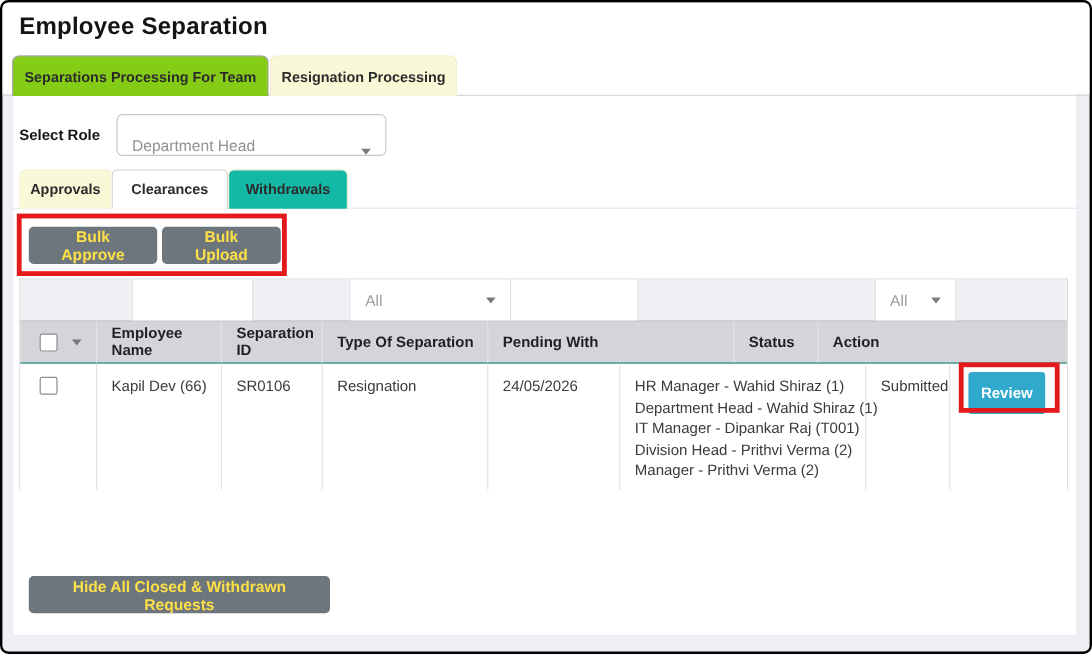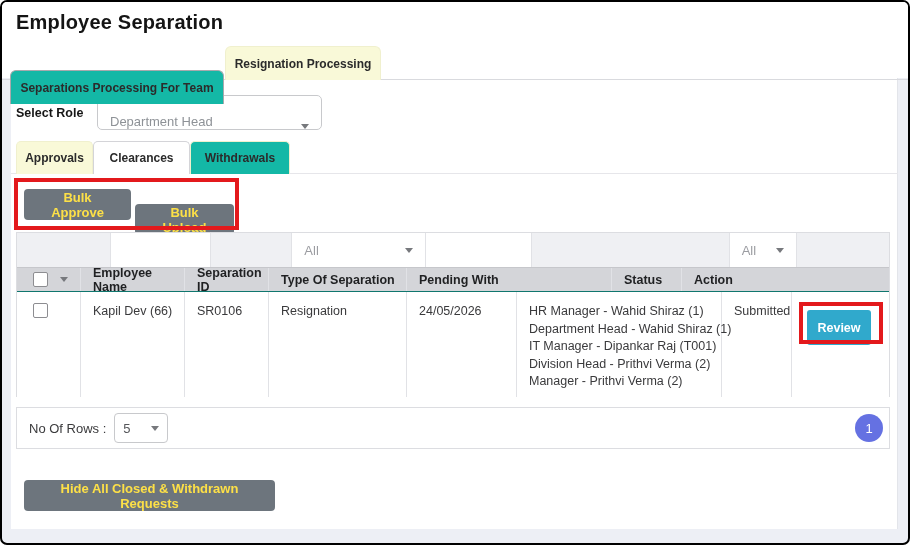--- a/index.html
+++ b/index.html
@@ -22,21 +22,21 @@
   }
 
   
   .main-tab-line { position:absolute; left:0; top:77px; width:100%; height:1px; background:#d9dade; }
   .tab {
     position:absolute; top:44px; height:34px;
     display:flex; align-items:center; justify-content:center;
     font-size:12px; font-weight:bold; color:#2b2b2b;
     border-radius:6px 6px 0 0; cursor:pointer; z-index:2;
   }
-  .tab.active-main { left:8px; width:214px; background:#14b8a6; border:1px solid #a9a9ad; border-bottom:none;margin-top:24px; }
+  .tab.active-main { left:8px; width:214px; background:#84cc16; border:1px solid #a9a9ad; border-bottom:none; }
   .tab.yellow-main { left:223px; width:156px; background:#f9f9d8; border:1px solid #f0f0ce; border-bottom:none; }
 
   
   .role-label { position:absolute; left:14px; top:104px; font-size:12.5px; font-weight:bold; color:#161616; }
   .role-select {
     position:absolute; left:95px; top:93px; width:225px; height:35px;
     border:1px solid #c8c9cc; border-radius:5px; background:#fff;
     display:flex; align-items:flex-end; padding:0 12px; cursor:pointer;
   }
   .role-select .val { flex:1; font-size:13px; color:#8e9297; }
@@ -65,39 +65,39 @@
   .annotation.review { left:797px; top:300px; width:84px; height:42px; }
 
   
   .gbtn {
     position:absolute; height:31px; background:#6d757d; color:#fde047;
     border:none; border-radius:4px; font-family:inherit;
     font-size:13px; font-weight:bold; cursor:pointer;
     display:flex; align-items:center; justify-content:center; padding:0 14px;
   }
   .gbtn.bulk-approve { left:22px;  top:187px; width:107px; }
-  .gbtn.bulk-upload  { left:133px; top:187px; width:99px;margin-top:15px;  }
+  .gbtn.bulk-upload  { left:133px; top:187px; width:99px;  }
   .gbtn.hide-all     { left:22px;  top:478px; width:251px; }
   .gbtn.recall       { left:278px; top:478px; width:115px; }
 
   
   .tbl { position:absolute; left:14px; top:230px; width:874px; border:1px solid #dcdde1; border-bottom:none; z-index:1; }
   .trow { display:flex; width:100%; }
   .c1{width:64px;} .c2{width:104px;} .c3{width:84px;} .c4{width:138px;}
   .c5{width:110px;} .c6{width:205px;} .c7{width:70px;} .c8{width:95px;}
   .cell { border-right:1px solid #e1e2e6; position:relative; }
   .cell:last-child { border-right:none; }
 
   .filter-row { height:34px; background:#eff0f3;padding-left:32px; }
   .filter-row .cell { display:flex; align-items:center; }
   .f-input { width:100%; height:100%; border:none; background:#ffffff; outline:none; font-family:inherit; font-size:12.5px; padding:0 8px; color:#3c3c3e; }
   .f-select { width:100%; height:100%; background:#ffffff; display:flex; align-items:center; padding:0 12px; cursor:pointer; }
   .f-select .val { flex:1; font-size:13px; color:#9b9ca1; }
 
-  .head-row { height:24px; background:#d4d5d9; border-top:1px solid #c6c7cb; }
+  .head-row { height:35px; background:#d4d5d9; border-top:1px solid #c6c7cb; }
   .head-row .cell { display:flex; align-items:center; font-size:12.5px; font-weight:bold; color:#1f2022; padding:0 0 0 12px; }
   .head-row .cell.first { padding-left:0; justify-content:flex-start; }
 
   .checkbox {
     width:15px; height:15px; background:#fff; border:1.5px solid #8d8d91;
     border-radius:2px; display:inline-block; cursor:pointer;
   }
   .head-check { margin-left:16px; }
   .head-caret { margin-left:12px; }
 
@@ -214,24 +214,16 @@
           <div class="pending-line">Manager - Prithvi Verma (2)</div>
         </div>
         <div class="cell c7">Submitted</div>
         <div class="cell c8"></div>
       </div>
     </div>
 
     <div class="annotation review"></div>
     <button class="review-btn">Review</button>
 
-    <div class="foot-bar">
-      <span class="rows-label">No Of Rows :</span>
-      <div class="rows-select">
-        <span class="val">5</span>
-        <span class="caret"></span>
-      </div>
-      <div class="page-pill">1</div>
-    </div>
 
     <button class="gbtn hide-all">Hide All Closed &amp; Withdrawn Requests</button>
   </div>
 </div>
 
 </body></html>

